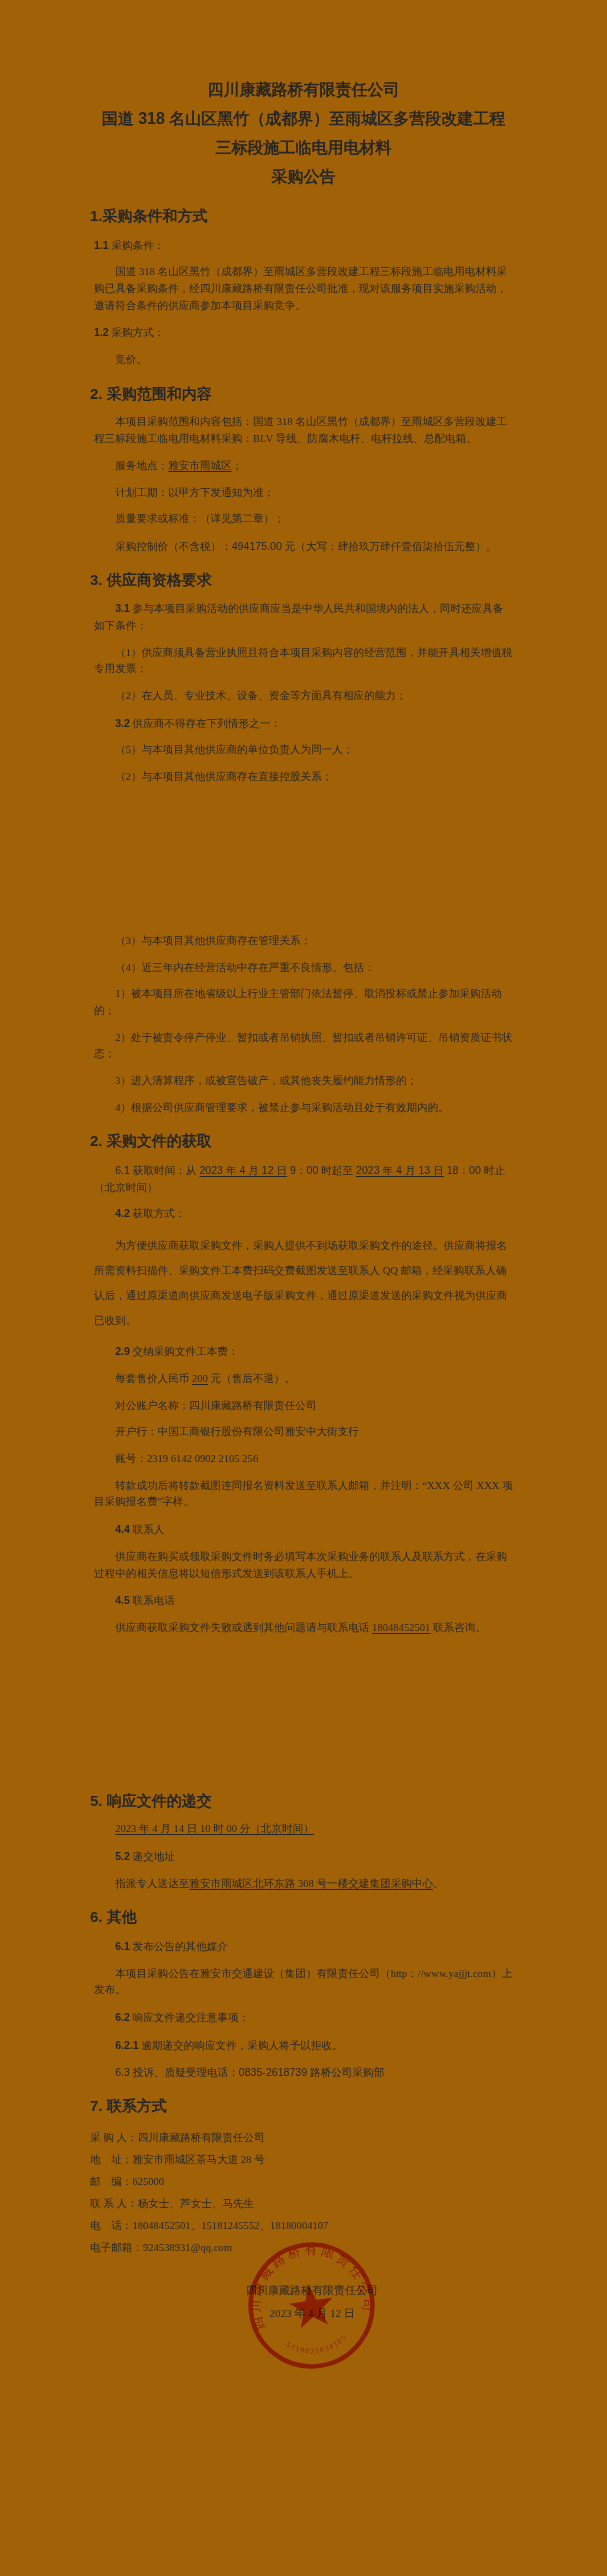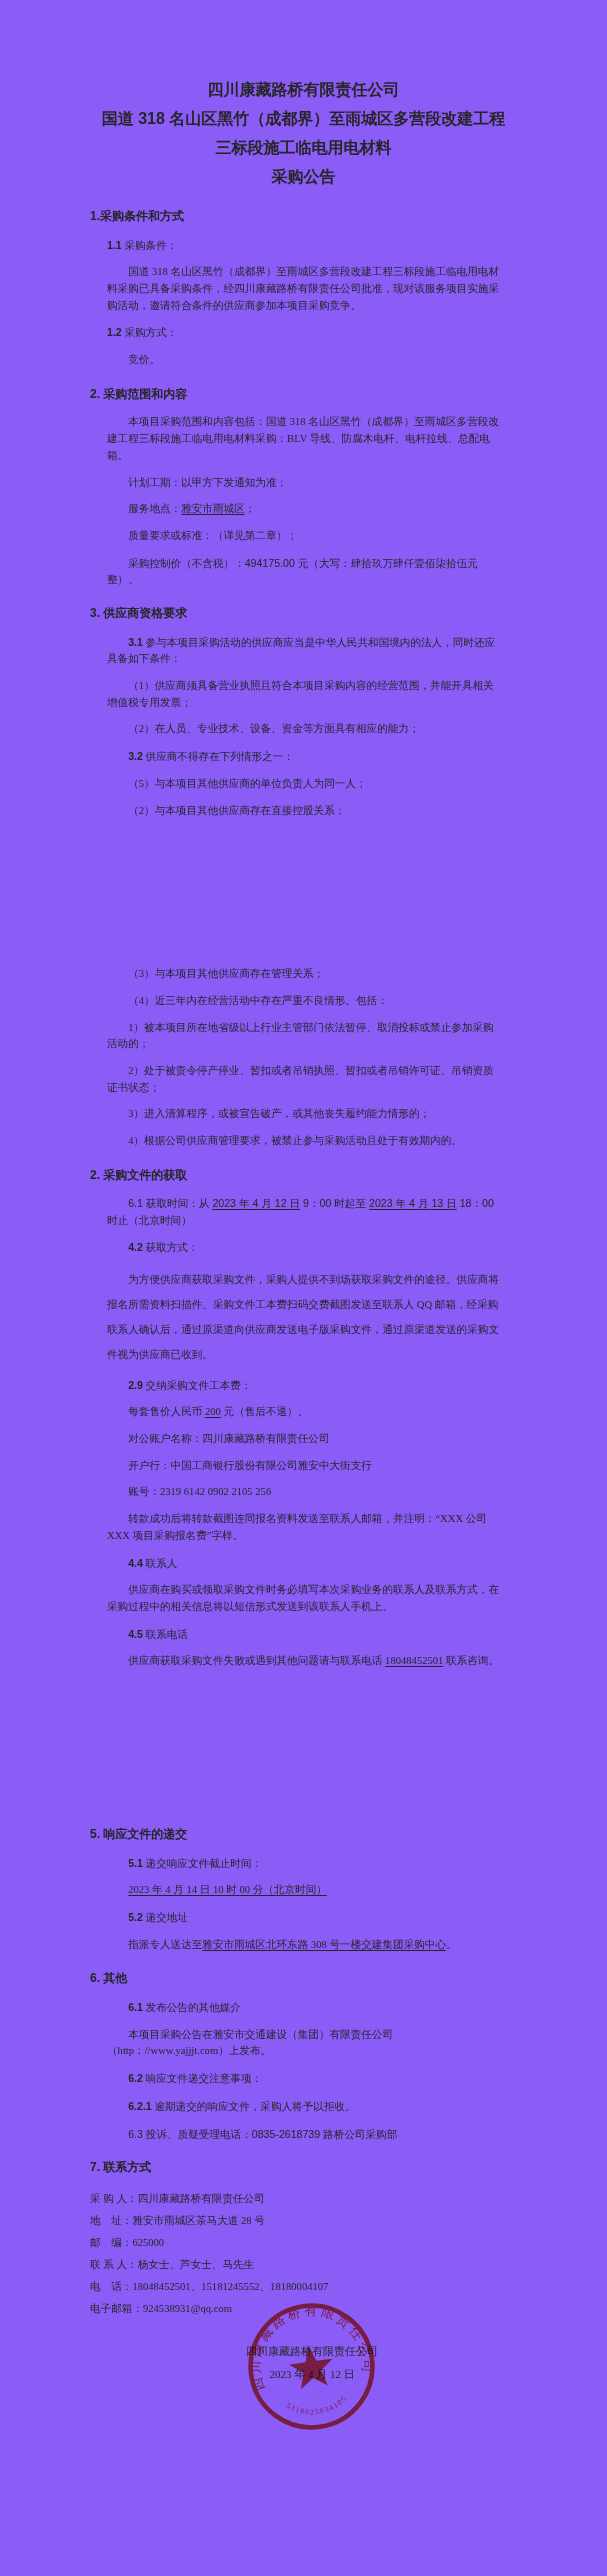--- a/index.html
+++ b/index.html
@@ -1,26 +1,26 @@
 <!DOCTYPE html>
 <html style="font-size:12px"><head>
 <meta charset="utf-8">
 <style>
   html,body{margin:0;padding:0;background:#ffffff;}
   .page{
-    position:relative;width:607px;height:2576px;margin:0 auto;background:#8b5cf6;
+    position:relative;width:607px;height:2576px;margin:0 auto;background:#a16207;
     overflow:hidden;color:#262626;
     font-family:"Liberation Serif","DejaVu Serif",serif;font-size:10.6px;
   }
   .content{padding:75px 90px 0 90px;}
   .tl{font-family:"Liberation Sans","DejaVu Sans",sans-serif;font-weight:bold;
       font-size:16px;line-height:29px;text-align:center;white-space:nowrap;}
   .h{font-family:"Liberation Sans","DejaVu Sans",sans-serif;font-weight:bold;
-     font-size:12px;line-height:20px;margin:15px 0 10.6px;}
-  .p{margin:0 17px 10px;line-height:16.7px;text-indent:2em;}
+     font-size:15px;line-height:20px;margin:15px 0 10.6px;}
+  .p{margin:0 4px 10px;line-height:16.7px;text-indent:2em;}
   .ni{text-indent:0;}
   .lh2{line-height:25px;}
   .num{font-family:"Liberation Sans","DejaVu Sans",sans-serif;font-weight:bold;}
   .b{font-family:"Liberation Sans","DejaVu Sans",sans-serif;font-weight:normal;}
   .u{text-decoration:underline;text-underline-offset:2.3px;}
   .sp1{height:137px;}
   .sp2{height:129px;}
   .contact .cl{line-height:22px;white-space:pre-wrap;}
   .sign{position:relative;width:134px;margin:20px 138px 0 auto;text-align:center;}
   .sign-line{line-height:23px;white-space:nowrap;font-size:11px;}
@@ -42,22 +42,22 @@
     </div>
 
     <div class="h">1.采购条件和方式</div>
     <p class="p ni"><span class="num">1.1</span><span> 采购条件：</span></p>
     <p class="p">国道 318 名山区黑竹（成都界）至雨城区多营段改建工程三标段施工临电用电材料采购已具备采购条件，经四川康藏路桥有限责任公司批准，现对该服务项目实施采购活动，邀请符合条件的供应商参加本项目采购竞争。</p>
     <p class="p ni"><span class="num">1.2</span><span> 采购方式：</span></p>
     <p class="p">竞价。</p>
 
     <div class="h">2. 采购范围和内容</div>
     <p class="p">本项目采购范围和内容包括：国道 318 名山区黑竹（成都界）至雨城区多营段改建工程三标段施工临电用电材料采购：BLV 导线、防腐木电杆、电杆拉线、总配电箱。</p>
+    <p class="p"><span>服务地点：</span><span class="u">雅安市雨城区</span><span>；</span></p>
     <p class="p">计划工期：以甲方下发通知为准；</p>
-    <p class="p"><span>服务地点：</span><span class="u">雅安市雨城区</span><span>；</span></p>
     <p class="p">质量要求或标准：（详见第二章）；</p>
     <p class="p b">采购控制价（不含税）：494175.00 元（大写：肆拾玖万肆仟壹佰柒拾伍元整）。</p>
 
     <div class="h">3. 供应商资格要求</div>
     <p class="p"><span class="num">3.1</span><span> 参与本项目采购活动的供应商应当是中华人民共和国境内的法人，同时还应具备如下条件：</span></p>
     <p class="p">（1）供应商须具备营业执照且符合本项目采购内容的经营范围，并能开具相关增值税专用发票；</p>
     <p class="p">（2）在人员、专业技术、设备、资金等方面具有相应的能力；</p>
     <p class="p"><span class="num">3.2</span><span> 供应商不得存在下列情形之一：</span></p>
     <p class="p">（5）与本项目其他供应商的单位负责人为同一人；</p>
     <p class="p">（2）与本项目其他供应商存在直接控股关系；</p>
@@ -82,21 +82,20 @@
     <p class="p">账号：2319 6142 0902 2105 256</p>
     <p class="p">转款成功后将转款截图连同报名资料发送至联系人邮箱，并注明：“XXX 公司 XXX 项目采购报名费”字样。</p>
     <p class="p"><span class="num">4.4</span><span> 联系人</span></p>
     <p class="p">供应商在购买或领取采购文件时务必填写本次采购业务的联系人及联系方式，在采购过程中的相关信息将以短信形式发送到该联系人手机上。</p>
     <p class="p"><span class="num">4.5</span><span> 联系电话</span></p>
     <p class="p"><span>供应商获取采购文件失败或遇到其他问题请与联系电话 </span><span class="u">18048452501</span><span> 联系咨询。</span></p>
 
     <div class="sp2"></div>
 
     <div class="h">5. 响应文件的递交</div>
-    <p class="p"><span class="num">5.1</span><span> 递交响应文件截止时间：</span></p>
     <p class="p"><span class="u">2023 年 4 月 14 日 10 时 00 分（北京时间）</span></p>
     <p class="p"><span class="num">5.2</span><span> 递交地址</span></p>
     <p class="p"><span>指派专人送达至</span><span class="u">雅安市雨城区北环东路 308 号一楼交建集团采购中心</span><span>。</span></p>
 
     <div class="h">6. 其他</div>
     <p class="p"><span class="num">6.1</span><span> 发布公告的其他媒介</span></p>
     <p class="p">本项目采购公告在雅安市交通建设（集团）有限责任公司（http：//www.yajjjt.com）上发布。</p>
     <p class="p"><span class="num">6.2</span><span> 响应文件递交注意事项：</span></p>
     <p class="p"><span class="num">6.2.1</span><span> 逾期递交的响应文件，采购人将予以拒收。</span></p>
     <p class="p b">6.3 投诉、质疑受理电话：0835-2618739 路桥公司采购部</p>

